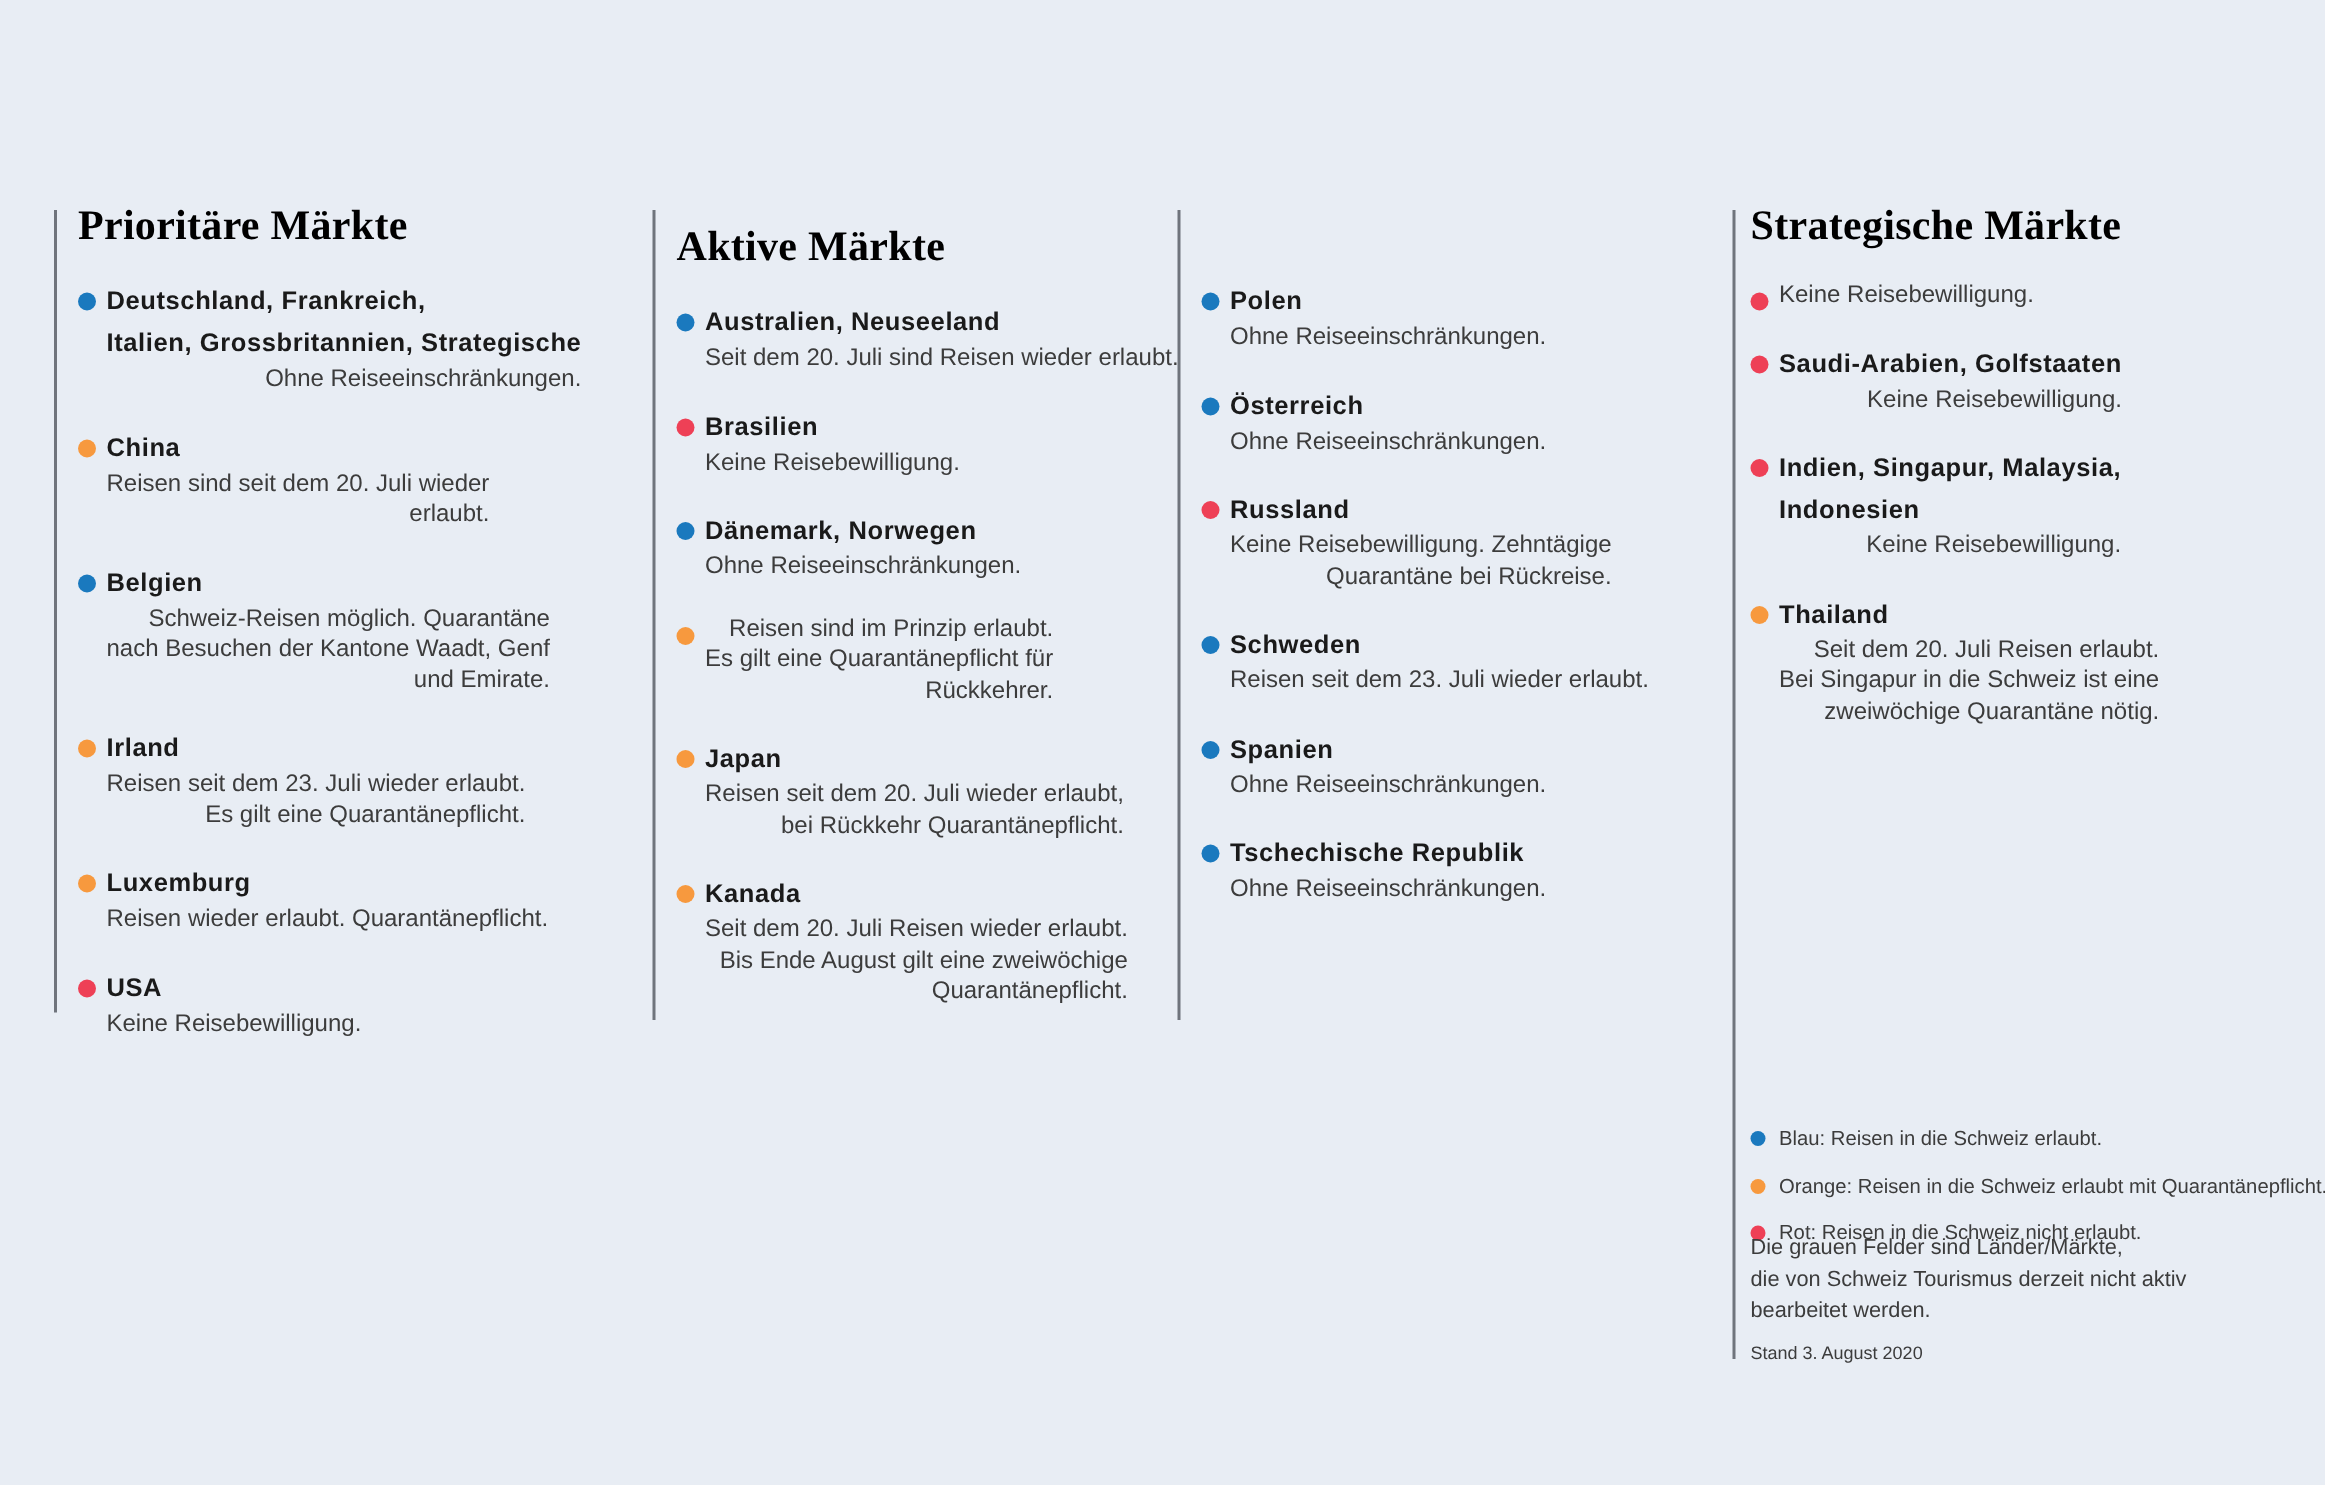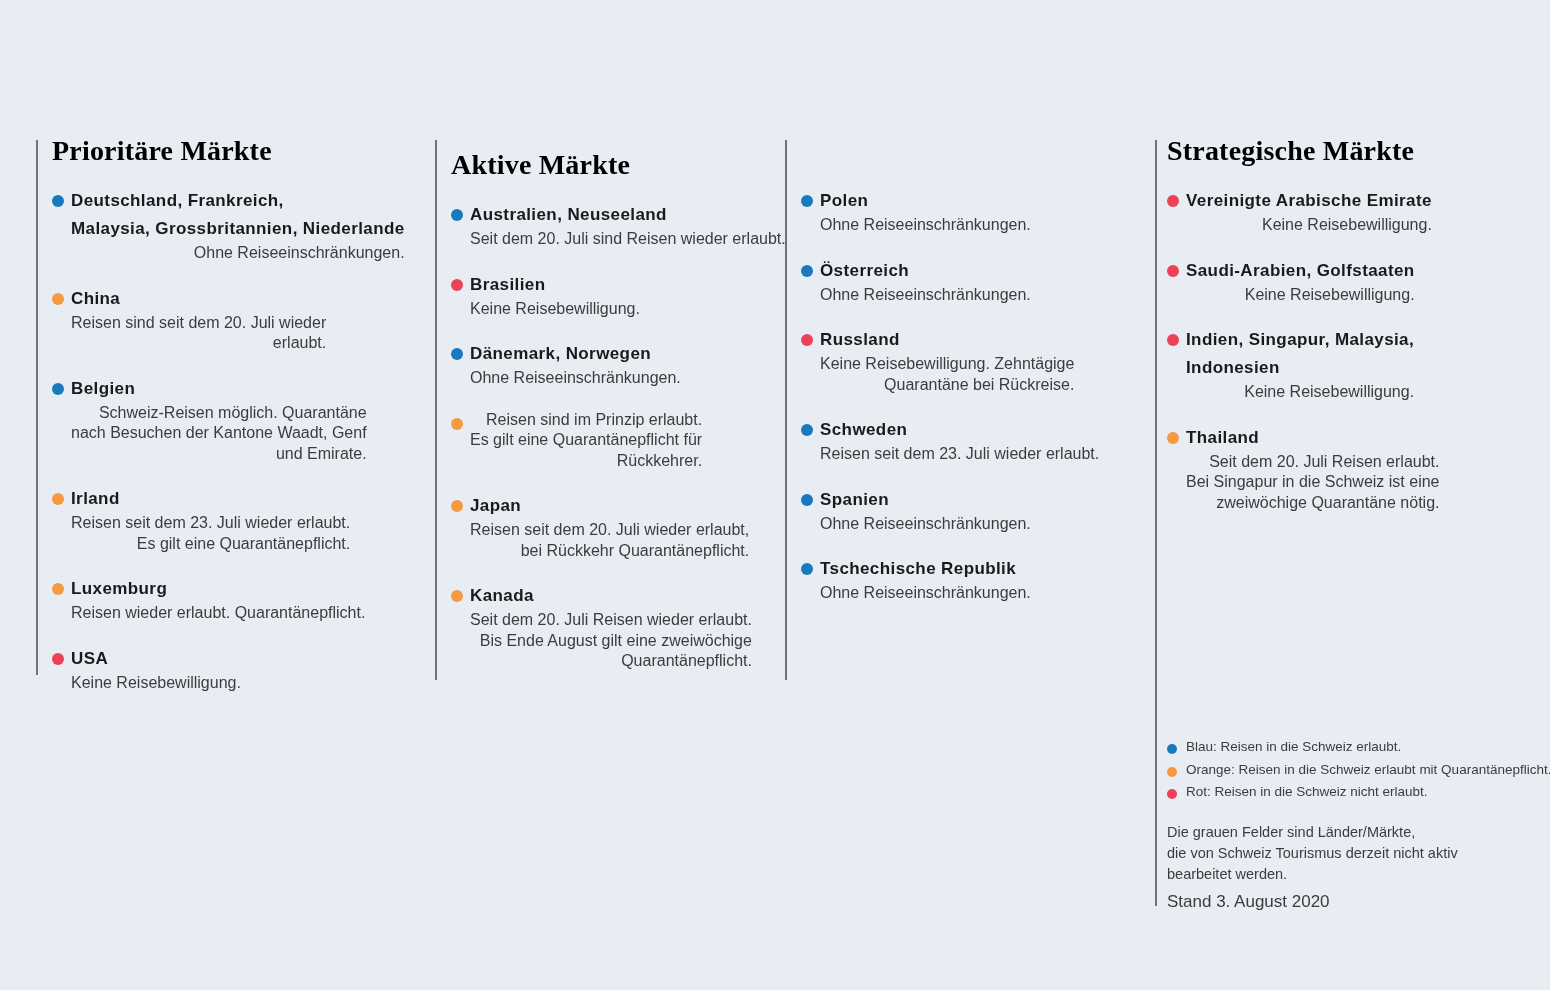--- a/index.html
+++ b/index.html
@@ -48,46 +48,46 @@
   }
   .entry-desc {
     font-size:16px;
     line-height:20.5px;
     color:#3c3c3c;
     white-space:nowrap;
     text-align:right;
   }
 
   #legend { position:absolute; left:1167px; top:737px; }
-  .legend-row { display:flex; align-items:center; margin-bottom:3px; }
+  .legend-row { display:flex; align-items:flex-start; margin-bottom:3px;margin-top:12px; }
   .legend-dot {
     width:10px; height:10px; border-radius:50%;
     flex:0 0 10px; margin:5px 9px 0 0;
   }
   .legend-text { font-size:13.5px; line-height:19.5px; color:#3c3c3c; white-space:nowrap; }
 
   #note { position:absolute; left:1167px; top:822px; font-size:14.5px; line-height:21px; color:#3c3c3c; }
-  #stand { position:absolute; left:1167px; top:892px; font-size:17px; line-height:20px; color:#3c3c3c; }
+  #stand { position:absolute; left:1167px; top:892px; font-size:12px; line-height:20px; color:#3c3c3c; }
 </style>
 </head>
 <body>
 
 <div class="divider" id="divider-1"></div>
 <div class="divider" id="divider-2"></div>
 <div class="divider" id="divider-3"></div>
 <div class="divider" id="divider-4"></div>
 
 <section class="column" id="col-0">
   <h2 class="col-title">Prioritäre Märkte</h2>
   <div class="entries">
       <div class="entry">
         <span class="dot" style="background: rgb(26, 121, 190);"></span>
         <div class="entry-text">
           <div class="entry-name">Deutschland, Frankreich,</div>
-          <div class="entry-name">Malaysia, Grossbritannien, Niederlande</div>
+          <div class="entry-name">Italien, Grossbritannien, Strategische</div>
           <div class="entry-desc">Ohne Reiseeinschränkungen.</div>
         </div>
       </div>
       <div class="entry">
         <span class="dot" style="background: rgb(247, 153, 62);"></span>
         <div class="entry-text">
           <div class="entry-name">China</div>
           <div class="entry-desc">Reisen sind seit dem 20. Juli wieder</div>
           <div class="entry-desc">erlaubt.</div>
         </div>
@@ -225,21 +225,20 @@
       </div>
     </div>
 </section>
 
 <section class="column" id="col-3">
   <h2 class="col-title">Strategische Märkte</h2>
   <div class="entries">
       <div class="entry">
         <span class="dot" style="background: rgb(238, 64, 86);"></span>
         <div class="entry-text">
-          <div class="entry-name">Vereinigte Arabische Emirate</div>
           <div class="entry-desc">Keine Reisebewilligung.</div>
         </div>
       </div>
       <div class="entry">
         <span class="dot" style="background: rgb(238, 64, 86);"></span>
         <div class="entry-text">
           <div class="entry-name">Saudi-Arabien, Golfstaaten</div>
           <div class="entry-desc">Keine Reisebewilligung.</div>
         </div>
       </div>

